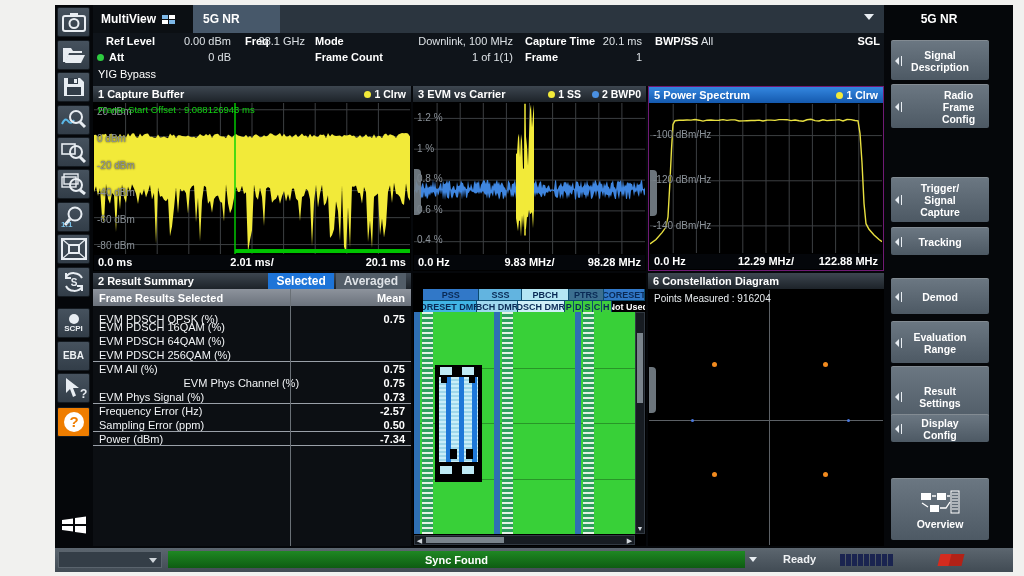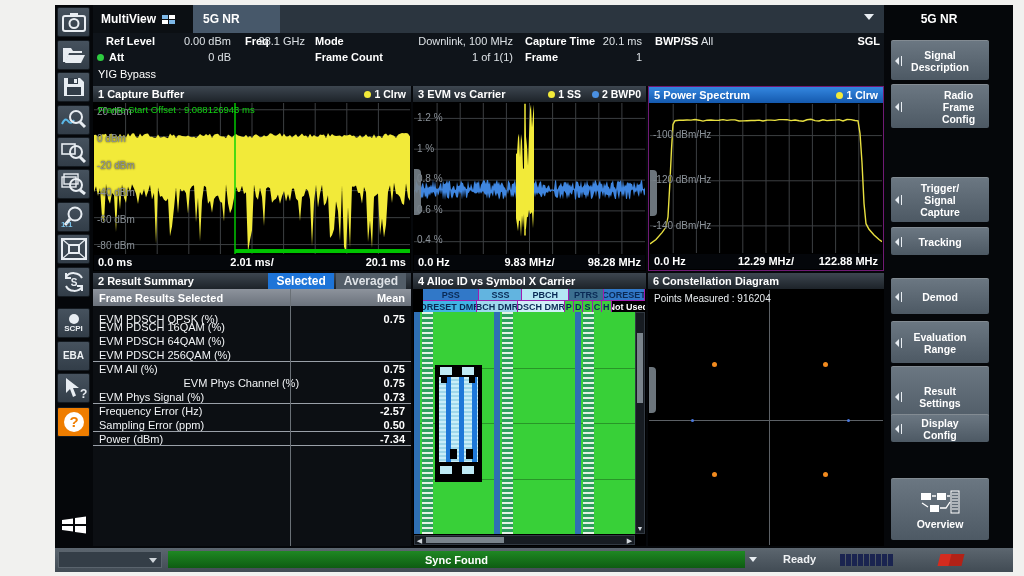--- a/index.html
+++ b/index.html
@@ -45,21 +45,21 @@
   .rs-tab.active{background:#1d74d8;color:#fff}
   .rs-tab.idle{background:#525d68;color:#dfe3e7}
   .rs-header{position:absolute;left:0;right:0;top:16px;height:17px;background:linear-gradient(#8d939c,#6b727c);display:flex;align-items:center;padding:0 6px;font-size:11px;font-weight:700;box-sizing:border-box}
   .rs-header .sp{flex:1}
   .rs-body{position:absolute;left:0;right:0;top:33px;bottom:0;background:#0c0f13}
   .rs-row{position:absolute;left:0;right:0;height:14px;display:flex;align-items:center;padding:0 6px;font-size:11px;box-sizing:border-box}
   .rs-row .nm{flex:1;color:#f2f4f6}.rs-row .vl{font-weight:700;color:#fff}
   .rs-sep{position:absolute;left:0;right:0;height:1px;background:#9aa0a8}
   .rs-coldiv{position:absolute;top:16px;bottom:0;left:197px;width:1px;background:#6a7076}
   
-  .al-legends{position:absolute;left:10px;right:1px;top:16px;height:29px;background:#a21caf}
+  .al-legends{position:absolute;left:10px;right:1px;top:16px;height:29px;background:#0c4a6e}
   .al-row{display:flex;gap:1px;height:11px;margin-bottom:1px}
   .al-cell{display:flex;align-items:center;justify-content:center;font-size:9px;font-weight:700;color:#0a2a55;overflow:hidden;white-space:nowrap}
   .al-plot{position:absolute;left:1px;right:1px;top:39px;bottom:12px;background:#38d038;overflow:hidden}
   .al-grid{position:absolute;left:0;right:0;height:1px;background:rgba(0,0,0,.28)}
   .stripe-b{position:absolute;top:0;bottom:0;width:6px;background:#2f6fb4}
   .stripe-l{position:absolute;top:0;bottom:0;width:11px;background:repeating-linear-gradient(180deg,#e4f2e4 0 2px,#2f9f5f 2px 5px)}
   .ss-block{position:absolute;left:21px;top:53px;width:47px;height:117px;background:#000}
   .ss-cy{position:absolute;background:#bfeaf5}
   .ss-main{position:absolute;left:4px;right:4px;top:12px;bottom:20px;background:repeating-linear-gradient(180deg,#c9eef8 0 2px,#9fd8ea 2px 4px)}
   .ss-bar{position:absolute;top:0;bottom:0;width:5px;background:#1e78d8}
@@ -434,24 +434,20 @@
         </div>
         <div class="rs-sep" style="top: 55px;"></div>
         <div class="rs-sep" style="top: 97px;"></div>
         <div class="rs-sep" style="top: 125px;"></div>
         <div class="rs-sep" style="top: 139px;"></div>
       </div>
     <div class="rs-coldiv"></div>
   </div>
 
   <div class="win" style="left:358px;top:268px;width:233px;height:273px">
-    <div class="win-title">
-      <span>4 Alloc ID vs Symbol X Carrier</span>
-        <span class="sp"></span>
-    </div>
     <div class="al-legends">
       <div class="al-row" id="al-row1">
           <div class="al-cell" style="width: 57px; background: rgb(49, 120, 200);">PSS</div>
           <div class="al-cell" style="width: 43px; background: rgb(98, 180, 224);">SSS</div>
           <div class="al-cell" style="width: 47px; background: rgb(180, 230, 244);">PBCH</div>
           <div class="al-cell" style="width: 35px; background: rgb(60, 111, 144);">PTRS</div>
           <div class="al-cell" style="width: 41px; background: rgb(49, 120, 200);">CORESET</div>
           <div class="al-cell" style="flex: 1 1 0%; background: rgb(32, 38, 45); color: rgb(207, 213, 218);">▲</div>
         </div>
       <div class="al-row" id="al-row2">

